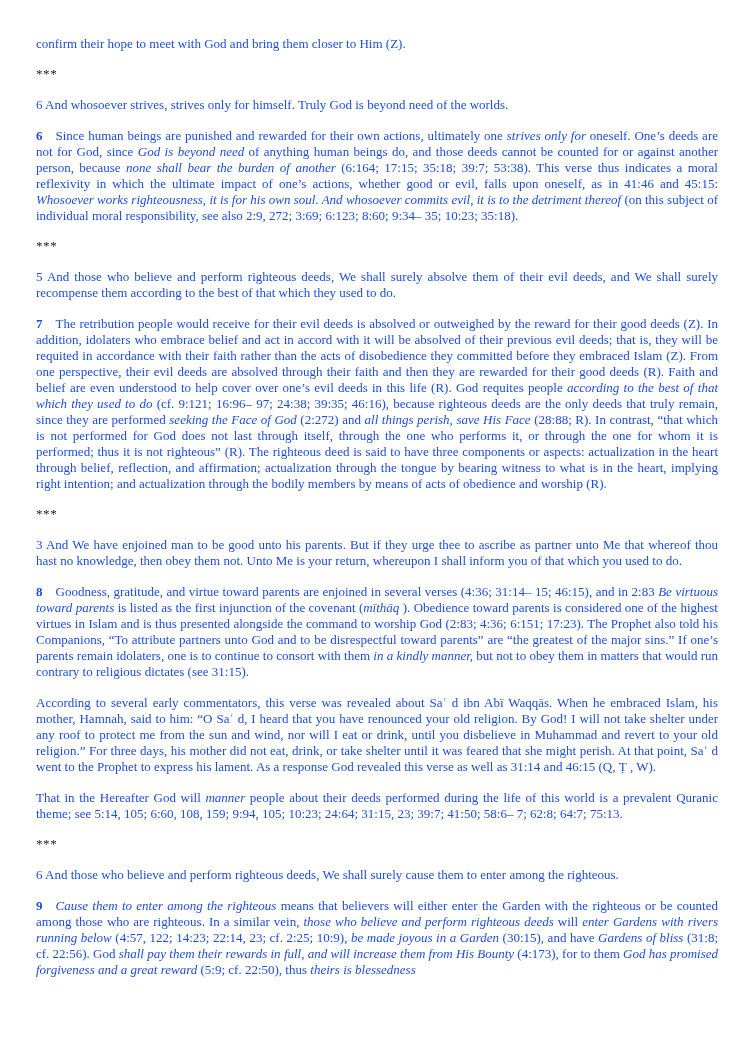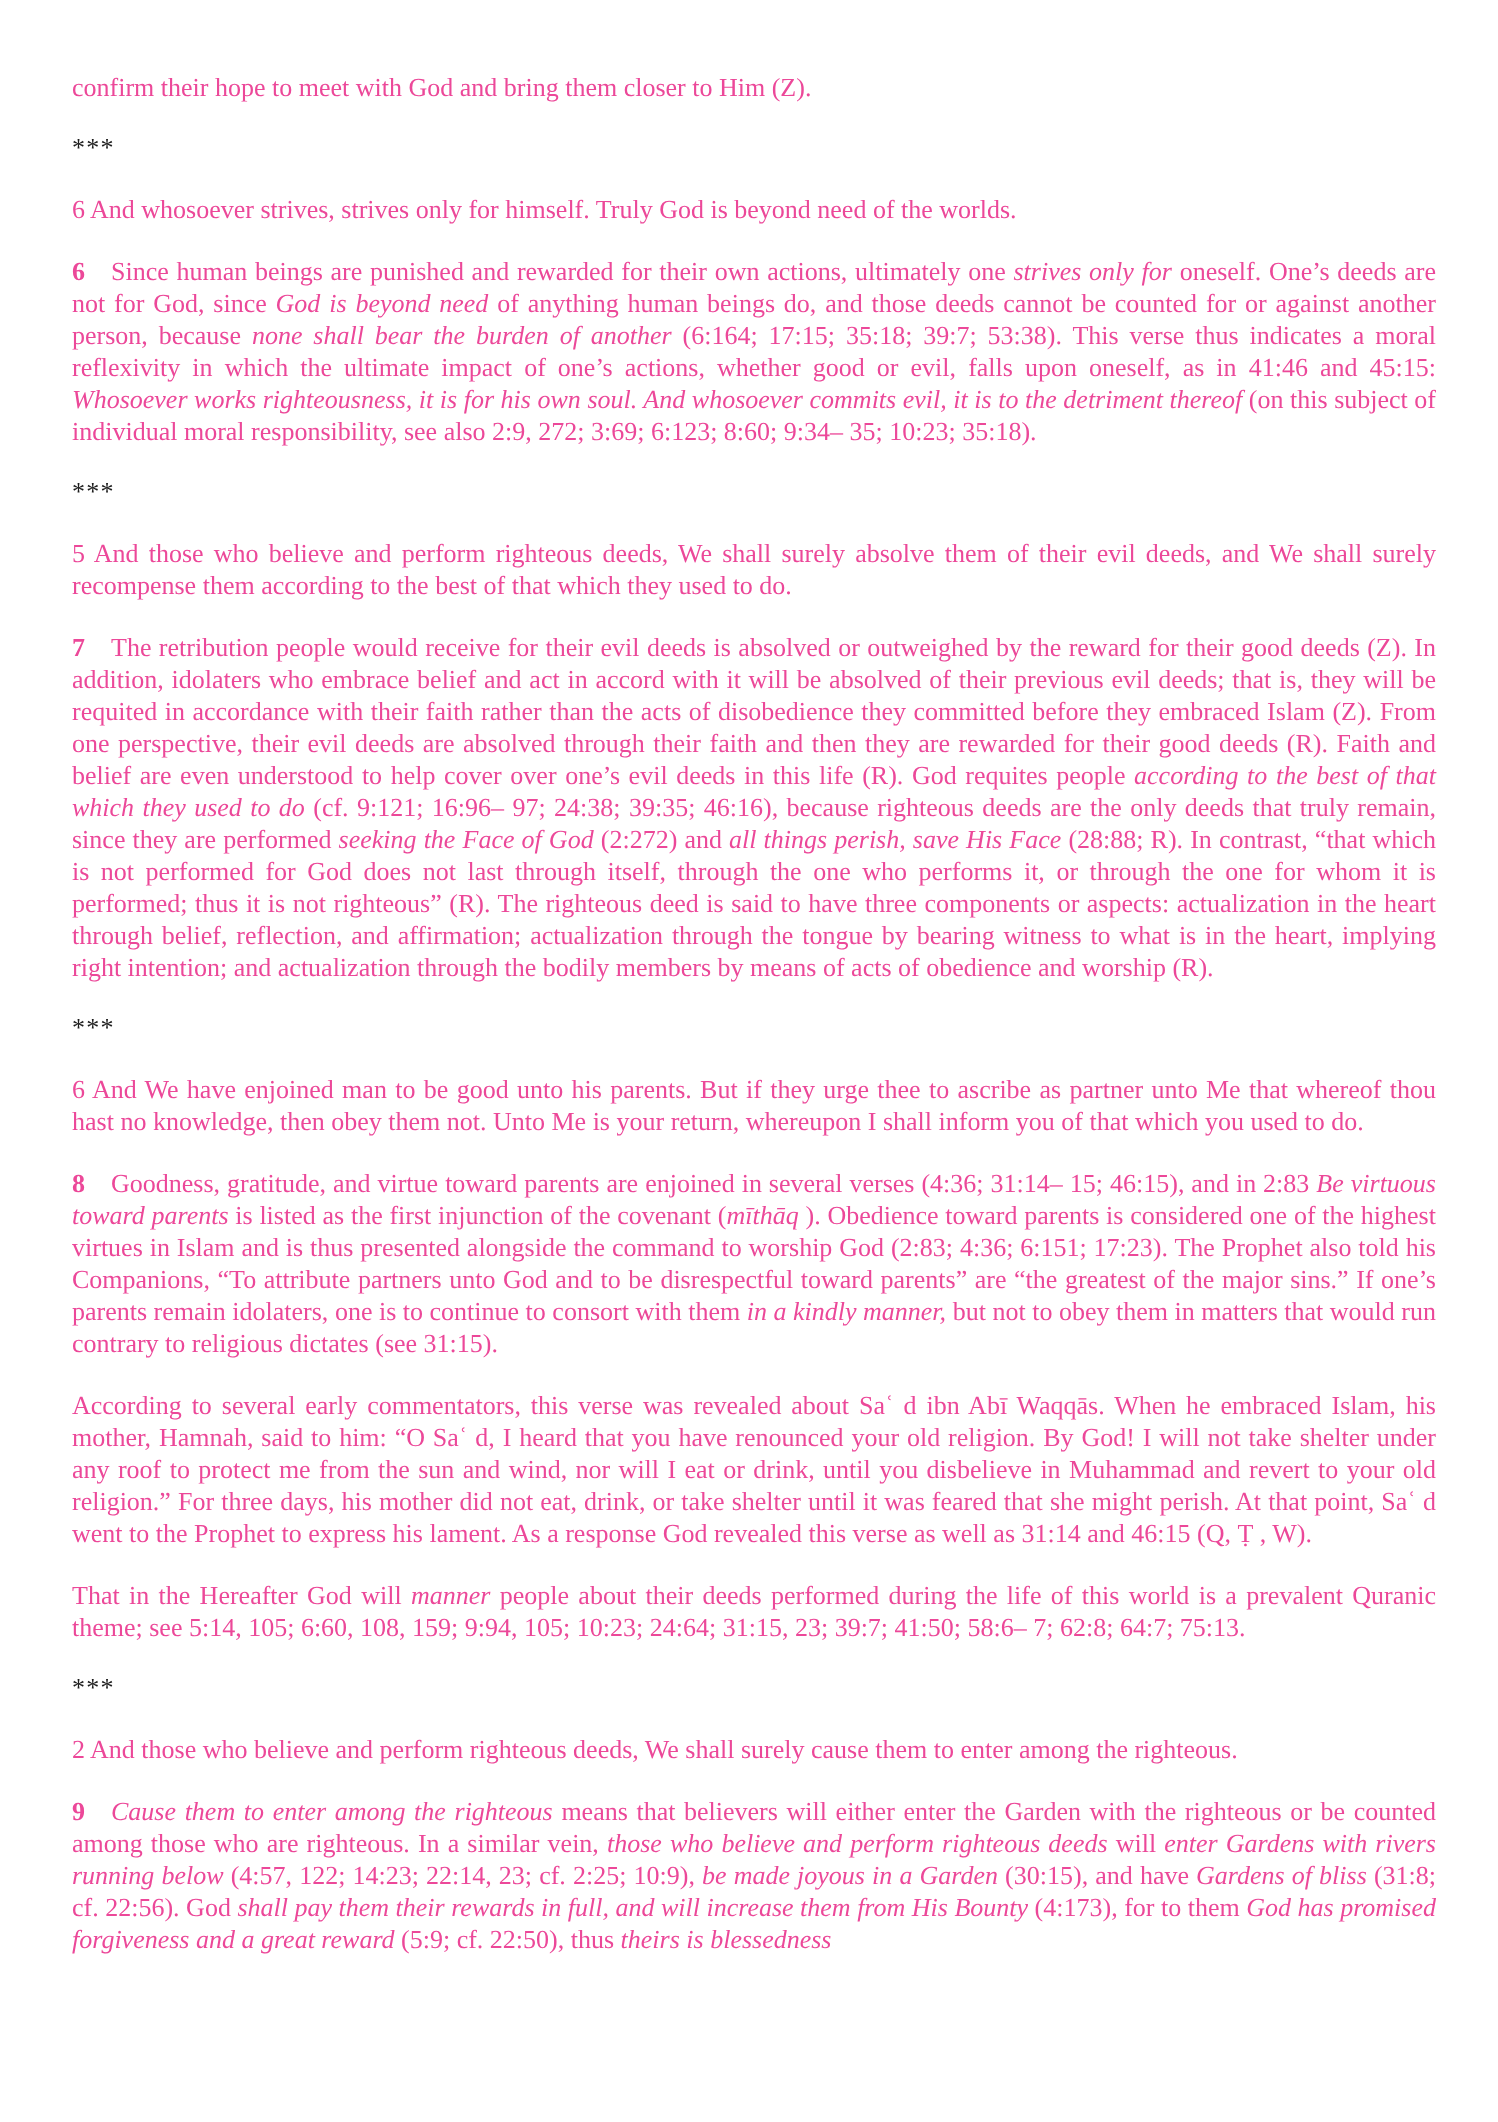--- a/index.html
+++ b/index.html
@@ -22,21 +22,21 @@
     height: 1061px;
     padding: 36px 31px 0 36px;
     box-sizing: border-box;
   }
   .block {
     font-size: 13.0px;
     line-height: 16.0px;
     text-align: justify;
     text-justify: inter-word;
     margin: 0 0 15px 0;
-    color: #ec4899;
+    color: #1d4ed8;
     -webkit-font-smoothing: none;
   }
   .block.verse {
     margin-bottom: 15px;
   }
   .block.commentary {
     margin-bottom: 15px;
   }
   .block.plain {
     margin-bottom: 15px;
@@ -68,21 +68,21 @@
 <div id="page">
   <div id="body-content">
       <p class="block plain"><span>confirm their hope to meet with God and bring them closer to Him (Z).</span></p>
       <div class="divider"><span>***</span></div>
       <p class="block verse"><span>6 And whosoever strives, strives only for himself. Truly God is beyond need of the worlds.</span></p>
       <p class="block commentary"><span class="vnum">6</span><span class="gap"></span><span>Since human beings are punished and rewarded for their own actions, ultimately one </span><i class="it">strives only for</i><span> oneself. One’s deeds are not for God, since </span><i class="it">God is beyond need</i><span> of anything human beings do, and those deeds cannot be counted for or against another person, because </span><i class="it">none shall bear the burden of another</i><span> (6:164; 17:15; 35:18; 39:7; 53:38). This verse thus indicates a moral reflexivity in which the ultimate impact of one’s actions, whether good or evil, falls upon oneself, as in 41:46 and 45:15: </span><i class="it">Whosoever works righteousness, it is for his own soul. And whosoever commits evil, it is to the detriment thereof</i><span> (on this subject of individual moral responsibility, see also 2:9, 272; 3:69; 6:123; 8:60; 9:34– 35; 10:23; 35:18).</span></p>
       <div class="divider"><span>***</span></div>
       <p class="block verse"><span>5 And those who believe and perform righteous deeds, We shall surely absolve them of their evil deeds, and We shall surely recompense them according to the best of that which they used to do.</span></p>
       <p class="block commentary"><span class="vnum">7</span><span class="gap"></span><span>The retribution people would receive for their evil deeds is absolved or outweighed by the reward for their good deeds (Z). In addition, idolaters who embrace belief and act in accord with it will be absolved of their previous evil deeds; that is, they will be requited in accordance with their faith rather than the acts of disobedience they committed before they embraced Islam (Z). From one perspective, their evil deeds are absolved through their faith and then they are rewarded for their good deeds (R). Faith and belief are even understood to help cover over one’s evil deeds in this life (R). God requites people </span><i class="it">according to the best of that which they used to do</i><span> (cf. 9:121; 16:96– 97; 24:38; 39:35; 46:16), because righteous deeds are the only deeds that truly remain, since they are performed </span><i class="it">seeking the Face of God</i><span> (2:272) and </span><i class="it">all things perish, save His Face</i><span> (28:88; R). In contrast, “that which is not performed for God does not last through itself, through the one who performs it, or through the one for whom it is performed; thus it is not righteous” (R). The righteous deed is said to have three components or aspects: actualization in the heart through belief, reflection, and affirmation; actualization through the tongue by bearing witness to what is in the heart, implying right intention; and actualization through the bodily members by means of acts of obedience and worship (R).</span></p>
       <div class="divider"><span>***</span></div>
-      <p class="block verse"><span>6 And We have enjoined man to be good unto his parents. But if they urge thee to ascribe as partner unto Me that whereof thou hast no knowledge, then obey them not. Unto Me is your return, whereupon I shall inform you of that which you used to do.</span></p>
+      <p class="block verse"><span>3 And We have enjoined man to be good unto his parents. But if they urge thee to ascribe as partner unto Me that whereof thou hast no knowledge, then obey them not. Unto Me is your return, whereupon I shall inform you of that which you used to do.</span></p>
       <p class="block commentary"><span class="vnum">8</span><span class="gap"></span><span>Goodness, gratitude, and virtue toward parents are enjoined in several verses (4:36; 31:14– 15; 46:15), and in 2:83 </span><i class="it">Be virtuous toward parents</i><span> is listed as the first injunction of the covenant (</span><i class="it">mīthāq</i><span> ). Obedience toward parents is considered one of the highest virtues in Islam and is thus presented alongside the command to worship God (2:83; 4:36; 6:151; 17:23). The Prophet also told his Companions, “To attribute partners unto God and to be disrespectful toward parents” are “the greatest of the major sins.” If one’s parents remain idolaters, one is to continue to consort with them </span><i class="it">in a kindly manner,</i><span> but not to obey them in matters that would run contrary to religious dictates (see 31:15).</span></p>
       <p class="block plain"><span>According to several early commentators, this verse was revealed about Saʿ d ibn Abī Waqqās. When he embraced Islam, his mother, Hamnah, said to him: “O Saʿ d, I heard that you have renounced your old religion. By God! I will not take shelter under any roof to protect me from the sun and wind, nor will I eat or drink, until you disbelieve in Muhammad and revert to your old religion.” For three days, his mother did not eat, drink, or take shelter until it was feared that she might perish. At that point, Saʿ d went to the Prophet to express his lament. As a response God revealed this verse as well as 31:14 and 46:15 (Q, Ṭ , W).</span></p>
       <p class="block plain"><span>That in the Hereafter God will </span><i class="it">manner</i><span> people about their deeds performed during the life of this world is a prevalent Quranic theme; see 5:14, 105; 6:60, 108, 159; 9:94, 105; 10:23; 24:64; 31:15, 23; 39:7; 41:50; 58:6– 7; 62:8; 64:7; 75:13.</span></p>
       <div class="divider"><span>***</span></div>
-      <p class="block verse"><span>2 And those who believe and perform righteous deeds, We shall surely cause them to enter among the righteous.</span></p>
+      <p class="block verse"><span>6 And those who believe and perform righteous deeds, We shall surely cause them to enter among the righteous.</span></p>
       <p class="block commentary lastline"><span class="vnum">9</span><span class="gap"></span><i class="it">Cause them to enter among the righteous</i><span> means that believers will either enter the Garden with the righteous or be counted among those who are righteous. In a similar vein, </span><i class="it">those who believe and perform righteous deeds</i><span> will </span><i class="it">enter Gardens with rivers running below</i><span> (4:57, 122; 14:23; 22:14, 23; cf. 2:25; 10:9), </span><i class="it">be made joyous in a Garden</i><span> (30:15), and have </span><i class="it">Gardens of bliss</i><span> (31:8; cf. 22:56). God </span><i class="it">shall pay them their rewards in full, and will increase them from His Bounty</i><span> (4:173), for to them </span><i class="it">God has promised forgiveness and a great reward</i><span> (5:9; cf. 22:50), thus </span><i class="it">theirs is blessedness</i></p>
     </div>
 </div>
 
 </body></html>

